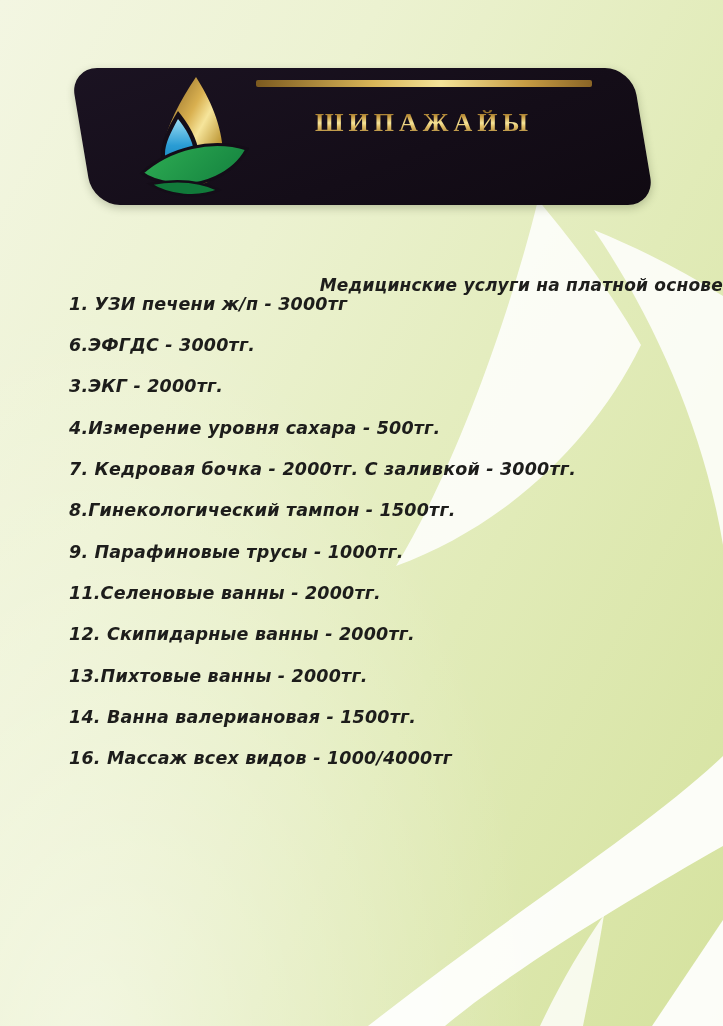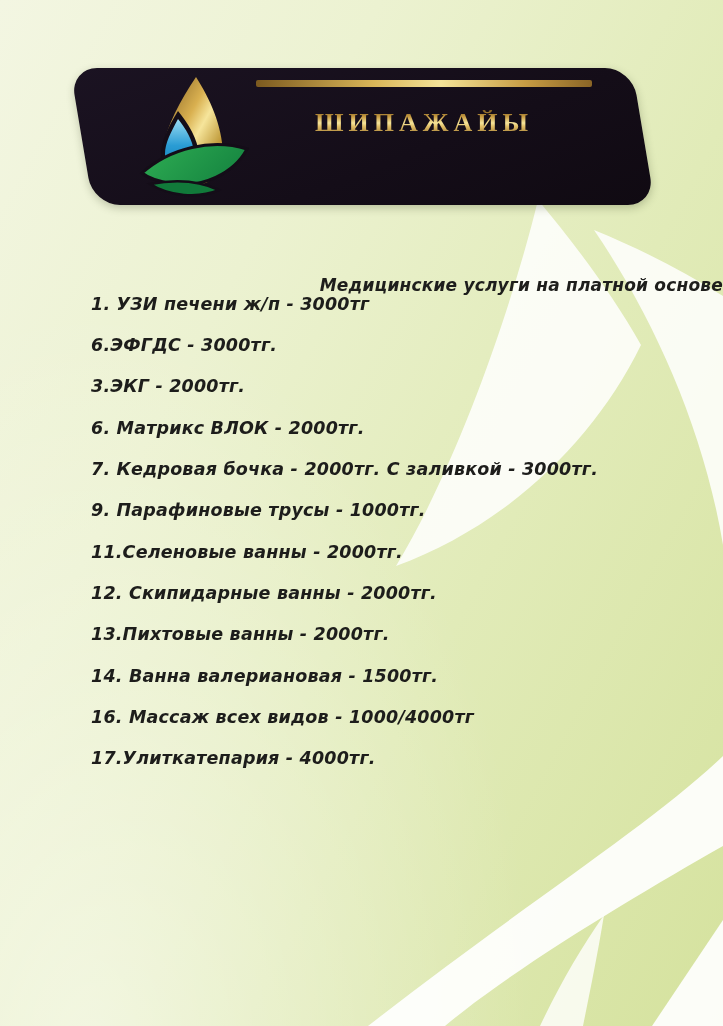--- a/index.html
+++ b/index.html
@@ -60,21 +60,21 @@
   
   .doc-title {
     position:absolute; left:0; top:232px; width:723px;
     text-align:right;
     font-style:italic; font-weight:bold;
     font-size:17px; color:#1e1e1c;
     letter-spacing:0.2px;
     margin-top:43px;
   }
   .services {
-    position:absolute; left:91px; top:283px; right:25px;
+    position:absolute; left:69px; top:283px; right:25px;
     display:flex; flex-direction:column;
   }
   .service-item {
     height:41.35px;
     display:flex; align-items:center;
     font-style:italic; font-weight:bold;
     font-size:17.5px; color:#1d1d1b;
     white-space:pre-wrap;
     letter-spacing:0.2px;
   }
@@ -129,24 +129,24 @@
     <span class="brand-underline"></span>
     <span class="gold-text brand-subtitle">ШИПАЖАЙЫ</span>
   </div>
 
   <div class="doc-title">Медицинские услуги на платной основе</div>
 
   <div class="services">
     <div class="service-item">1. УЗИ печени ж/п - 3000тг</div>
     <div class="service-item">6.ЭФГДС - 3000тг.</div>
     <div class="service-item">3.ЭКГ - 2000тг.</div>
-    <div class="service-item">6. Матрикс ВЛОК - 2000тг.</div>
+    <div class="service-item">4.Измерение уровня сахара - 500тг.</div>
     <div class="service-item">7. Кедровая бочка - 2000тг. С заливкой - 3000тг.</div>
+    <div class="service-item">8.Гинекологический тампон - 1500тг.</div>
     <div class="service-item">9. Парафиновые трусы - 1000тг.</div>
     <div class="service-item">11.Селеновые ванны - 2000тг.</div>
     <div class="service-item">12. Скипидарные ванны - 2000тг.</div>
     <div class="service-item">13.Пихтовые ванны - 2000тг.</div>
     <div class="service-item">14. Ванна валериановая - 1500тг.</div>
     <div class="service-item">16. Массаж всех видов - 1000/4000тг</div>
-    <div class="service-item">17.Улиткатепария - 4000тг.</div>
   </div>
 
 </div>
 
 </body></html>

